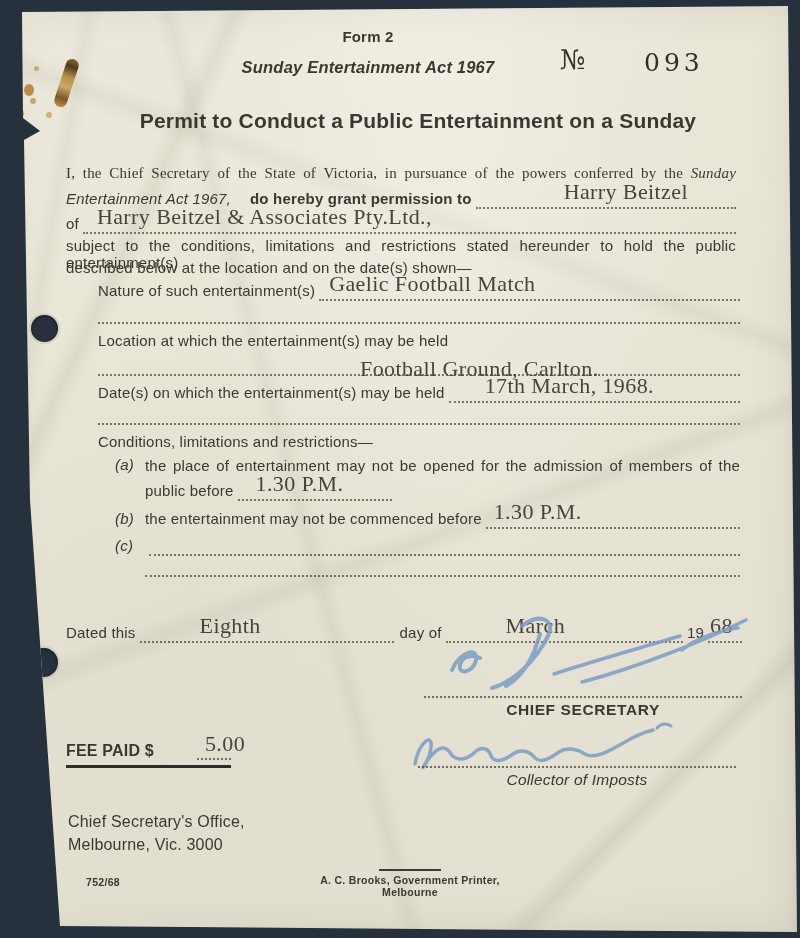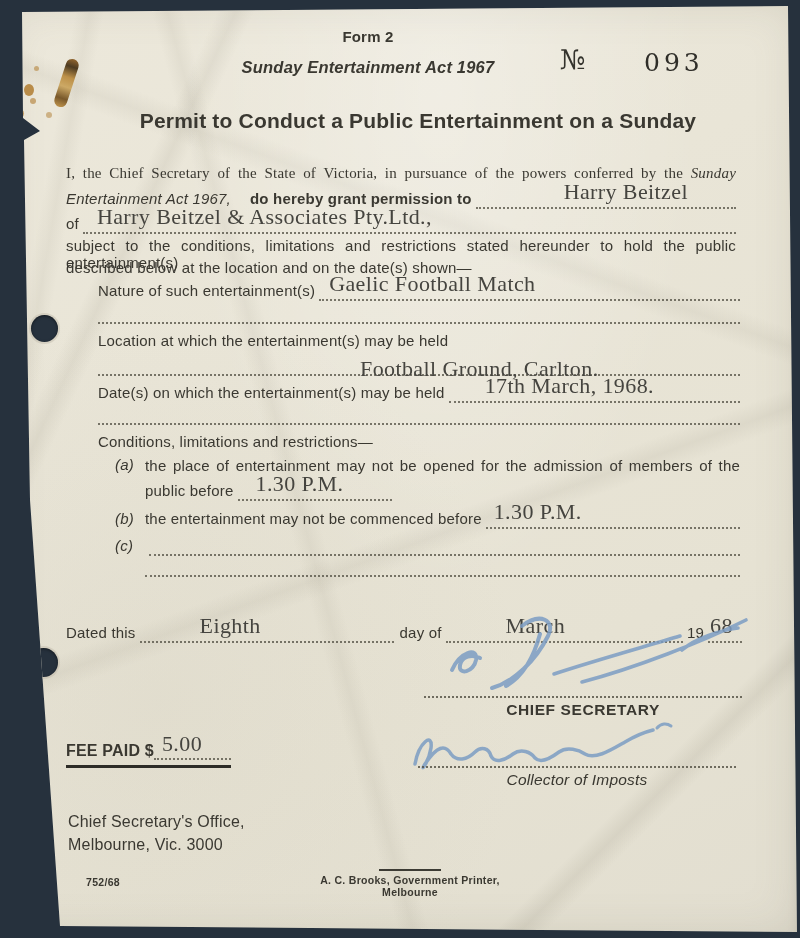--- a/index.html
+++ b/index.html
@@ -58,21 +58,21 @@
     font-size:22px;color:var(--typewriter,#45443f);
     white-space:nowrap;letter-spacing:.4px;
     position:absolute;bottom:2px;
   }
   .serif{font-family:"DejaVu Serif","Liberation Serif",serif;}
   .sig-block{position:absolute;}
   .sig-line{border-bottom:2px dotted rgba(80,77,65,.8);height:8px;}
   .sig-label{text-align:center;margin-top:3px;}
   .sig-svg{position:absolute;pointer-events:none;}
   .sig-svg path{fill:none;stroke:var(--signature,#7b9cc3);stroke-linecap:round;stroke-linejoin:round;opacity:.85;}
-  .fee{display:flex;align-items:flex-end;border-bottom:3px solid #2d2c27;padding-bottom:5px;width:165px;}
+  .fee{display:flex;align-items:flex-end;border-bottom:3px solid #2d2c27;padding-bottom:5px;width:165px;gap:43px;}
   .fee .fee-field{flex:1;position:relative;border-bottom:2px dotted rgba(80,77,65,.75);height:16px;}
   .small{font-size:10.5px;letter-spacing:.3px;}
   .printer{position:absolute;left:300px;top:869px;width:220px;text-align:center;}
   .printer .rule{width:62px;height:2px;background:#3c3b34;margin:0 auto 3px auto;}
 </style>
 </head>
 <body>
 
 <div class="stage">
   <div class="paper">

